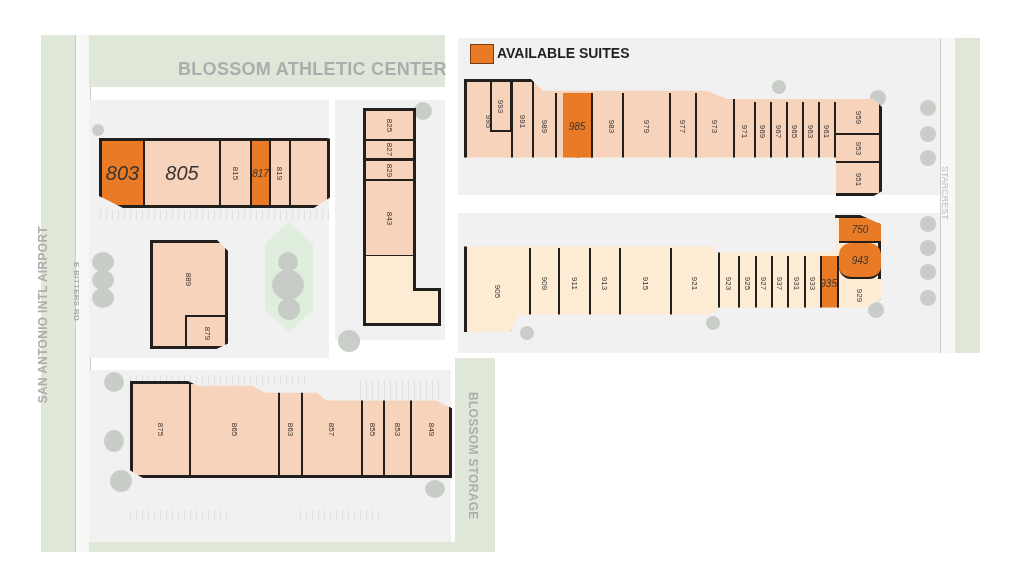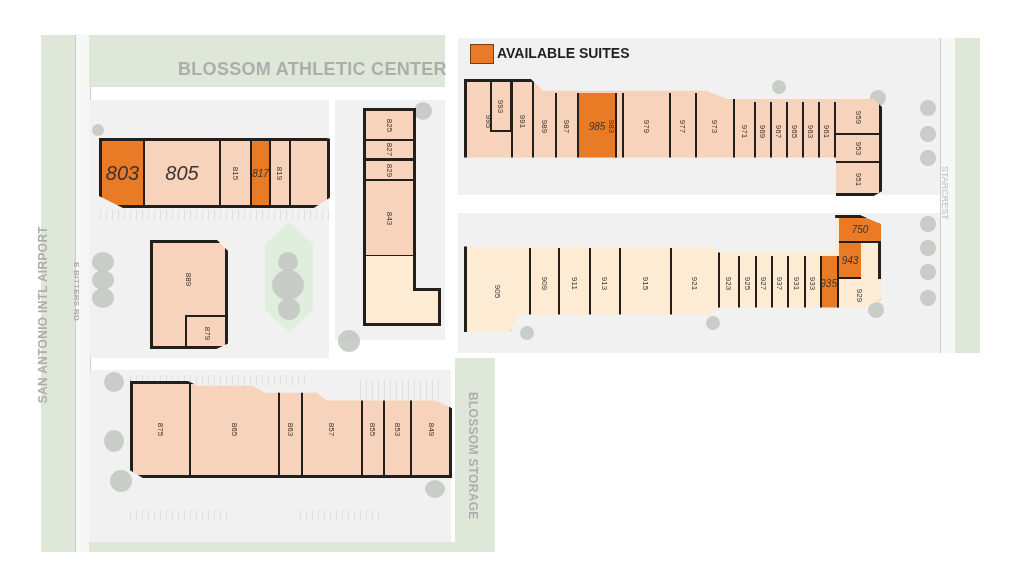--- a/index.html
+++ b/index.html
@@ -162,21 +162,21 @@
     </div>
   <div class="suite" style="left:46px;top:0;width:21px;height:78px;">
       <span>991</span>
     </div>
   <div class="suite" style="left:67px;top:11px;width:23px;height:67px;">
       <span>989</span>
     </div>
   <div class="suite" style="left:90px;top:11px;width:22px;height:67px;">
       <span>987</span>
     </div>
-  <div class="suite avail mid" style="left:112px;top:11px;width:38px;height:67px;">
+  <div class="suite avail mid" style="left:96px;top:11px;width:30px;height:67px;">
       <span>985</span>
     </div>
   <div class="suite" style="left:135px;top:11px;width:22px;height:67px;">
       <span>983</span>
     </div>
   <div class="suite" style="left:157px;top:11px;width:47px;height:67px;">
       <span>979</span>
     </div>
   <div class="suite" style="left:204px;top:11px;width:26px;height:67px;">
       <span>977</span>
@@ -249,19 +249,19 @@
     </div>
   <div class="suite cream" style="left:339px;top:38px;width:16px;height:55px;">
       <span>933</span>
     </div>
   <div class="suite avail mid" style="left:355px;top:38px;width:17px;height:55px;justify-content:flex-end;">
       <span>935</span>
     </div>
   <div class="suite avail mid" style="left:372px;top:0;width:42px;height:25px;border-right:none;border-bottom:2px solid #231f1c;">
       <span>750</span>
     </div>
-  <div class="suite avail mid" style="left:372px;top:25px;width:22px;height:36px;border-right:none;border-bottom:2px solid #231f1c;">
+  <div class="suite avail mid" style="left:372px;top:25px;width:42px;height:36px;border-right:none;border-bottom:2px solid #231f1c;border-radius:12px;">
       <span>943</span>
     </div>
   <div class="suite cream" style="left:372px;top:61px;width:42px;height:32px;border-right:none;">
       <span>929</span>
     </div>
 </div>
 
 </body></html>

